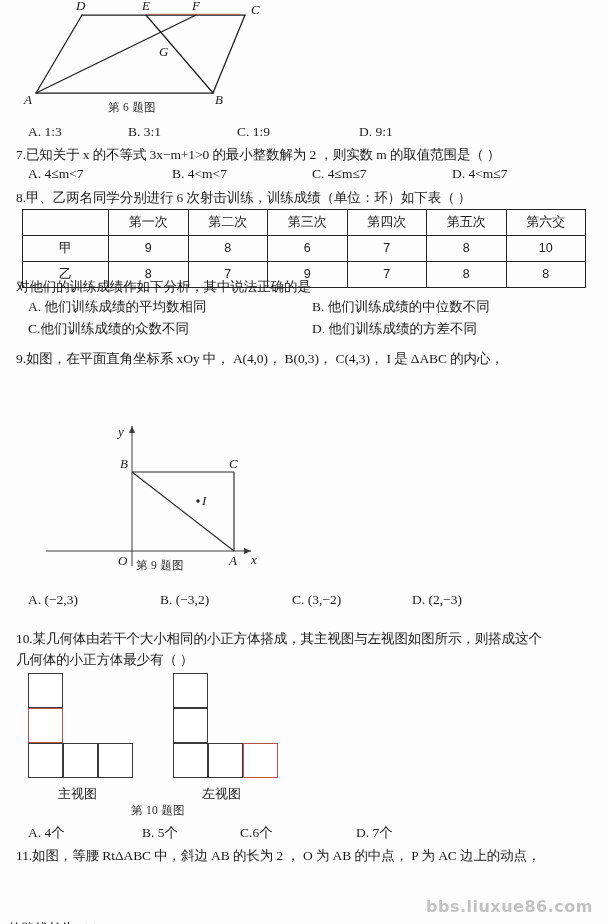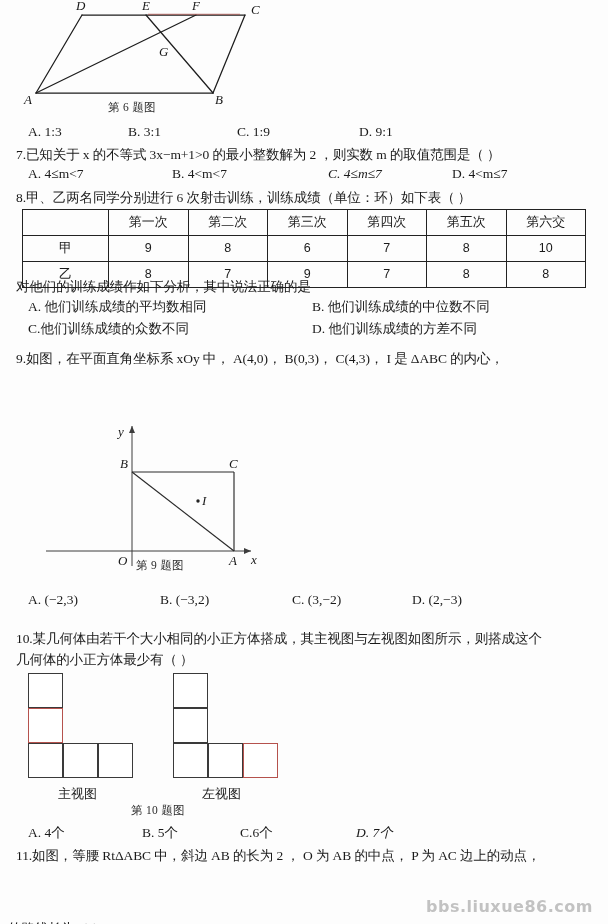--- a/index.html
+++ b/index.html
@@ -158,21 +158,21 @@
     <span class="o" style="left:28px;">A. 1:3</span>
     <span class="o" style="left:128px;">B. 3:1</span>
     <span class="o" style="left:237px;">C. 1:9</span>
     <span class="o" style="left:359px;">D. 9:1</span>
   </div>
 
   <div class="abs qline" style="left:16px; top:145px;">7.已知关于 x 的不等式 3x−m+1&gt;0 的最小整数解为 2 ，则实数 m 的取值范围是（    ）</div>
   <div class="optrow" style="top:166px;">
     <span class="o" style="left:28px;">A. 4≤m&lt;7</span>
     <span class="o" style="left:172px;">B. 4&lt;m&lt;7</span>
-    <span class="o" style="left:328px;font-style:italic;">C. 4≤m≤7</span>
+    <span class="o" style="left:312px;">C. 4≤m≤7</span>
     <span class="o" style="left:452px;">D. 4&lt;m≤7</span>
   </div>
 
   <div class="abs qline" style="left:16px; top:188px;">8.甲、乙两名同学分别进行 6 次射击训练，训练成绩（单位：环）如下表（    ）</div>
 
   <table id="tbl8">
     <colgroup>
         <col class="c0">
         <col>
         <col>
@@ -286,21 +286,21 @@
     </div>
   </div>
   <div class="abs viewcap" style="left:58px; top:785px;">主视图</div>
   <div class="abs viewcap" style="left:202px; top:785px;">左视图</div>
   <div class="abs cap" style="left:98px; top:803px; width:120px;">第 10 题图</div>
 
   <div class="optrow" style="top:824px;">
     <span class="o" style="left:28px;">A. 4个</span>
     <span class="o" style="left:142px;">B. 5个</span>
     <span class="o" style="left:240px;">C.6个</span>
-    <span class="o" style="left:356px;font-style:italic;">D. 7个</span>
+    <span class="o" style="left:356px;">D. 7个</span>
   </div>
 
   <div class="abs qline" style="left:16px; top:846px;text-align:right;">11.如图，等腰 RtΔABC 中，斜边 AB 的长为 2 ， O 为 AB 的中点， P 为 AC 边上的动点，</div>
   <div class="abs qline" style="left:8px; top:896px;margin-top:23px;">的路线长为（    ）</div>
 
   <div id="watermark">
     <div class="wm-url">bbs.liuxue86.com</div>
   </div>
 
 </div>

